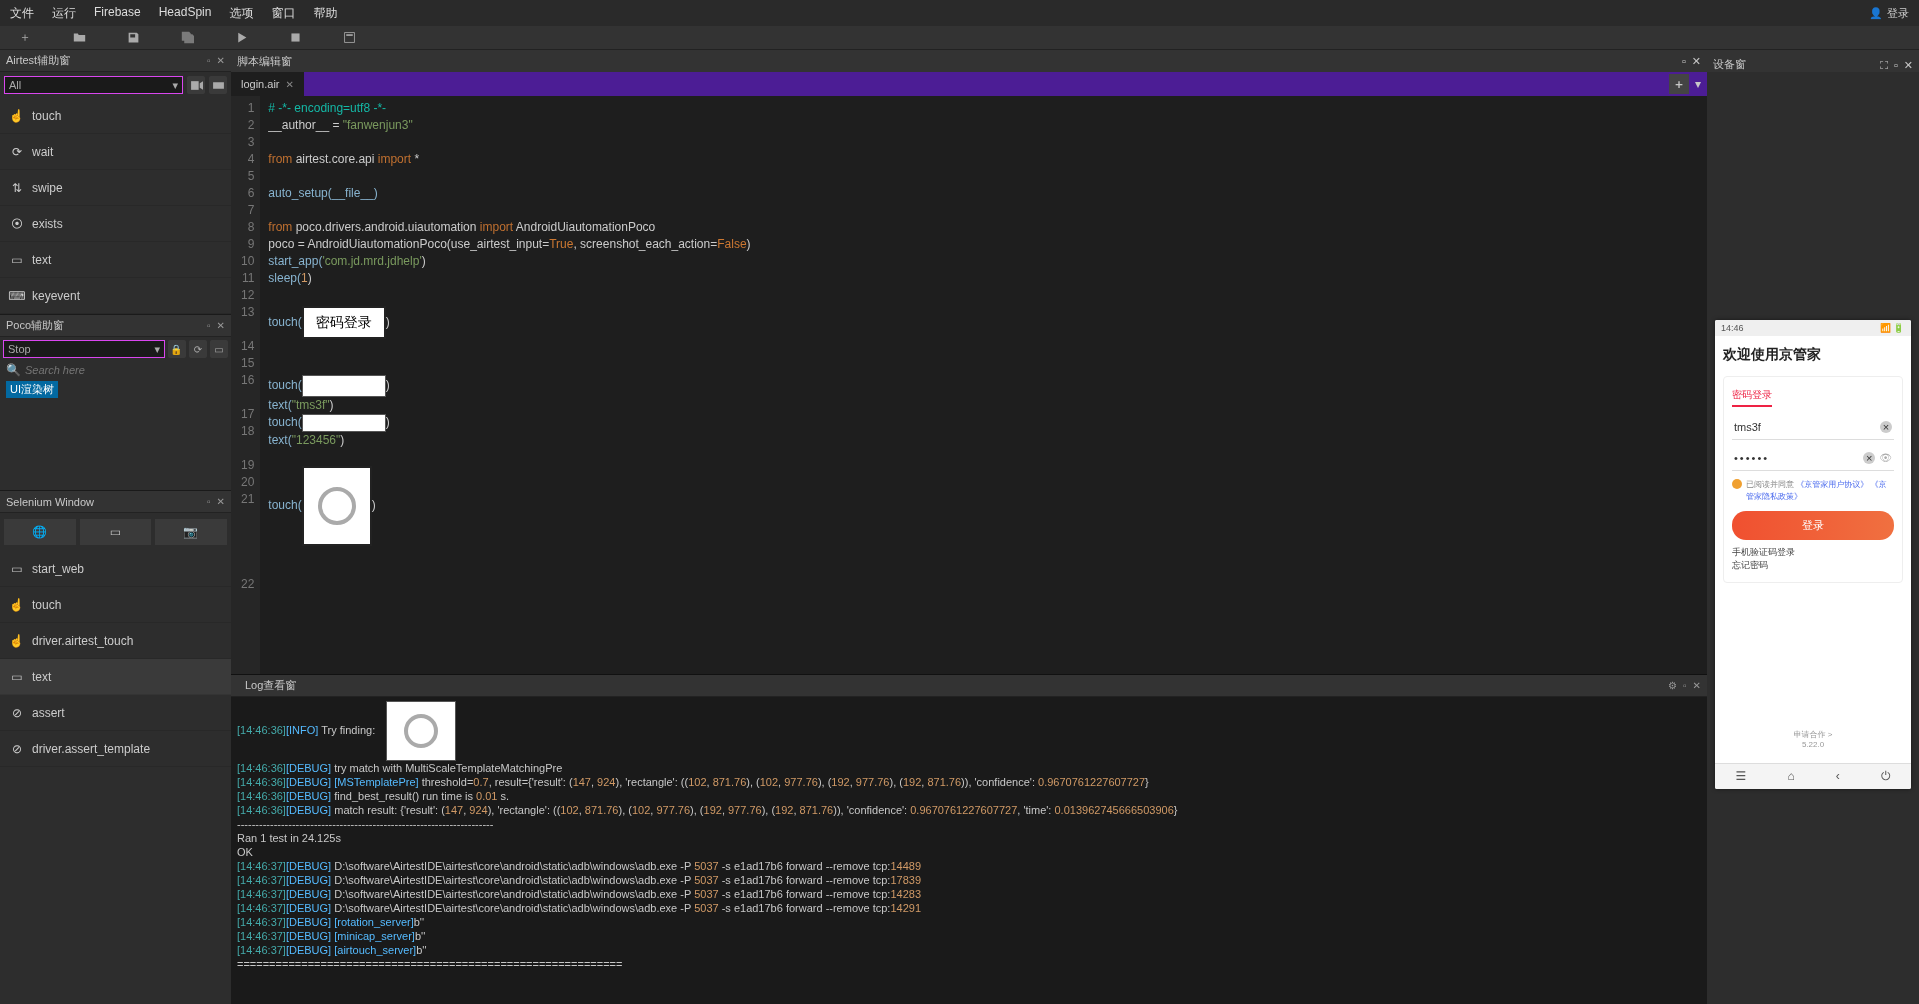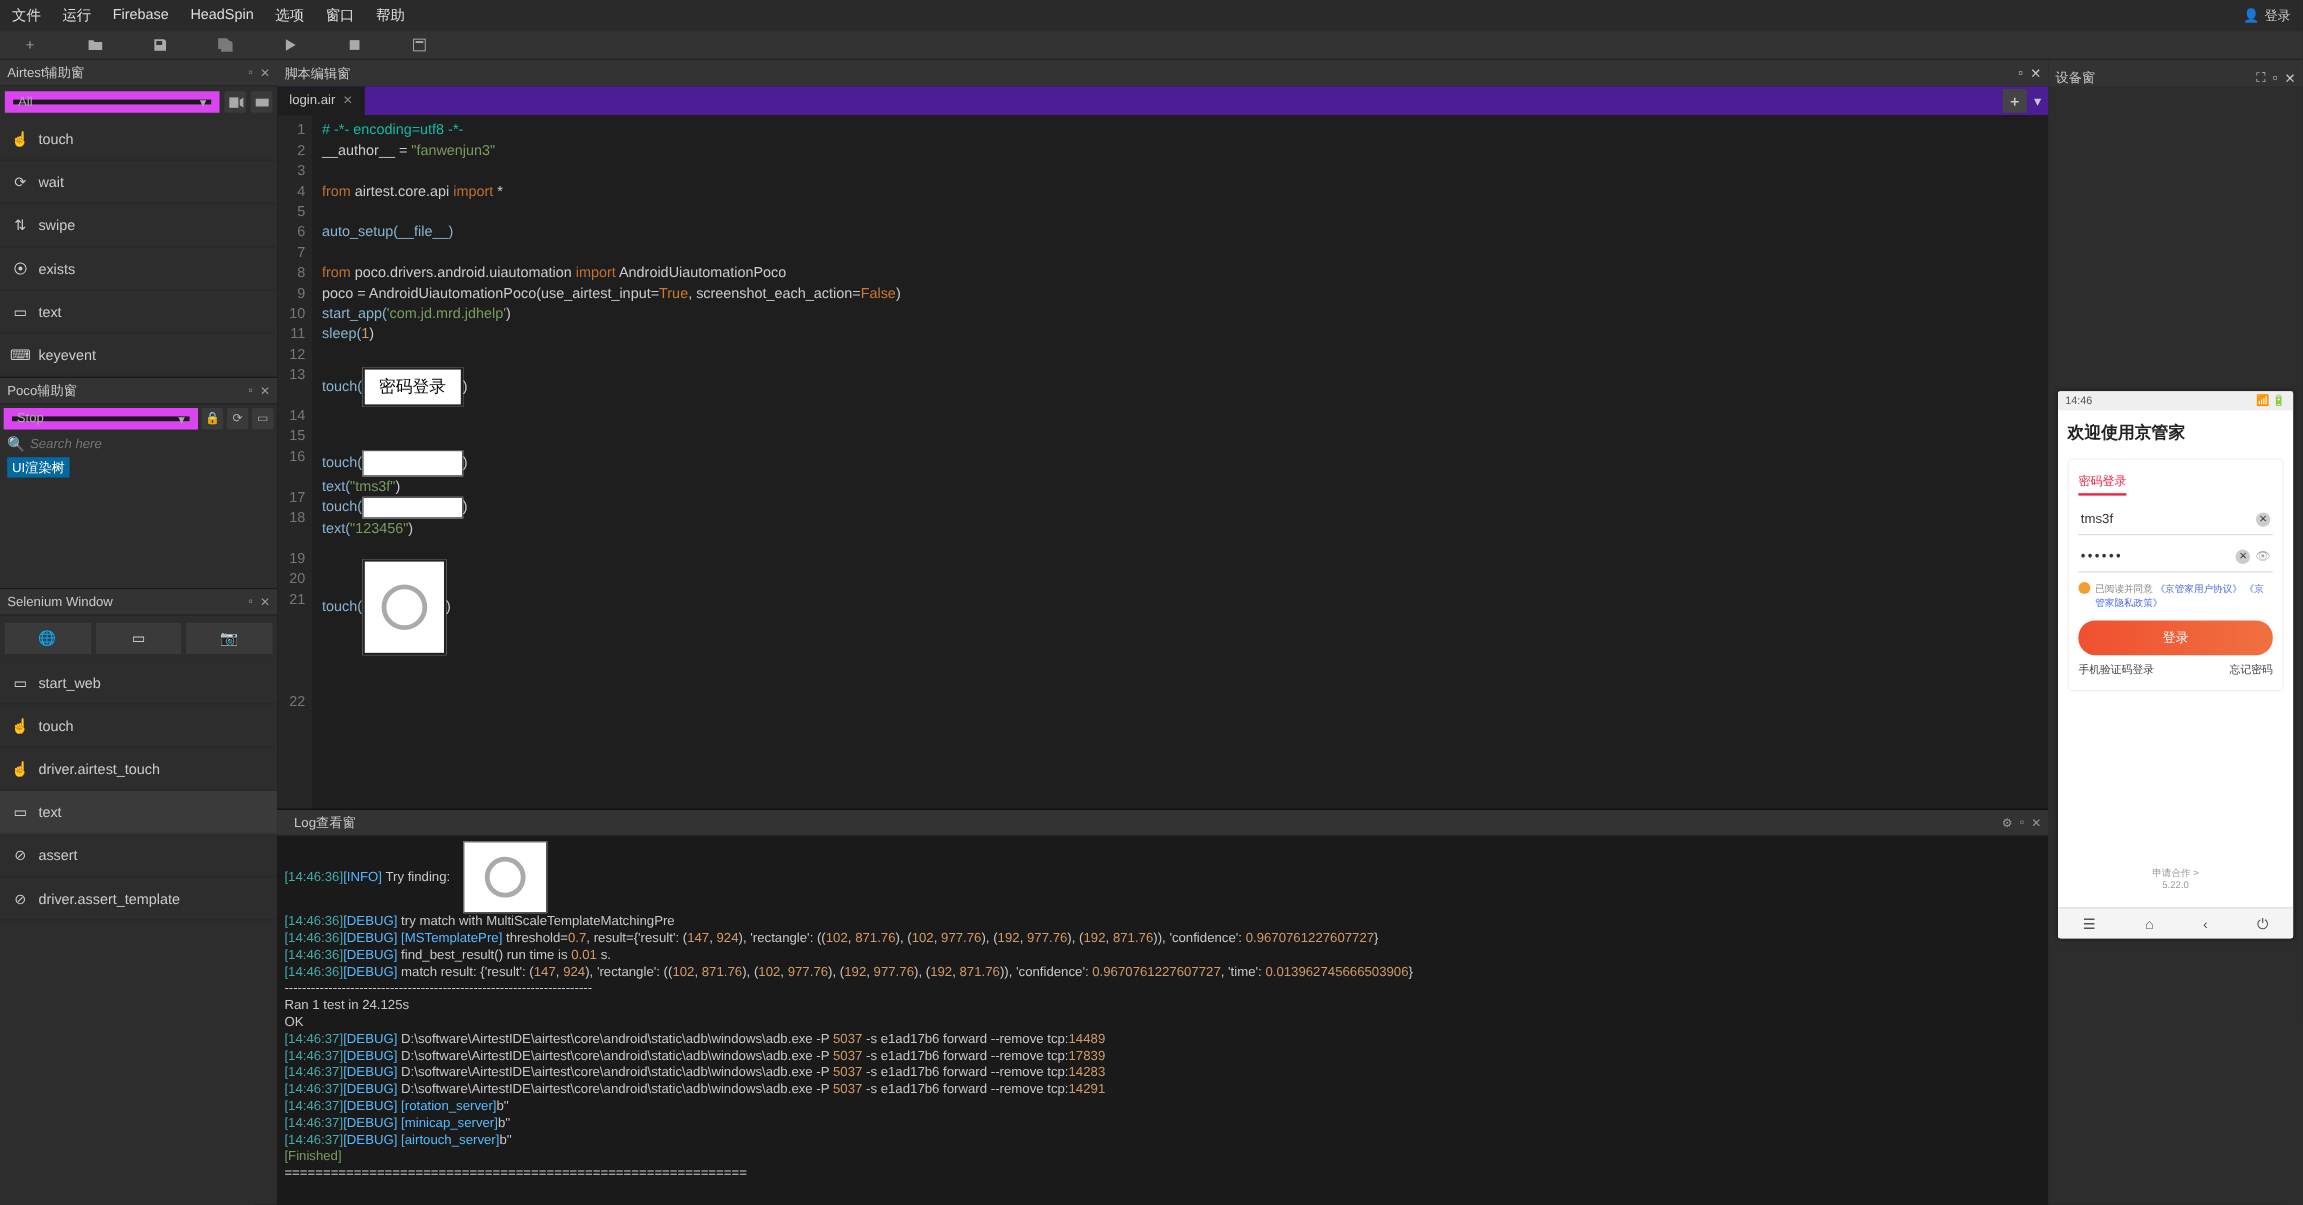--- a/index.html
+++ b/index.html
@@ -12,21 +12,21 @@
 .tb-icon { width:14px; height:14px; display:inline-flex; align-items:center; justify-content:center; color:#aaa; cursor:pointer; }
 .main { display:flex; height:calc(100% - 50px); }
 .left-col { width:231px; display:flex; flex-direction:column; background:#2d2d2d; }
 .mid-col { flex:1; display:flex; flex-direction:column; min-width:0; }
 .right-col { width:212px; background:#2d2d2d; display:flex; flex-direction:column; }
 .panel-header { height:22px; background:#333; display:flex; align-items:center; justify-content:space-between; padding:0 6px; font-size:11px; border-bottom:1px solid #222;}
 .panel-header .ctrls { display:flex; gap:6px; font-size:10px; color:#999; }
 .panel-header .ctrls span { cursor:pointer; }
 .airtest-panel { flex:0 0 auto; }
 .dropdown-row { display:flex; align-items:center; gap:4px; padding:4px; background:#2d2d2d; }
-.dropdown { flex:1; background:#1a1a1a; border:7px solid #d946ef; height:18px; color:#aaa; padding:0 4px; display:flex; align-items:center; justify-content:space-between; font-size:11px;}
+.dropdown { flex:1; background:#1a1a1a; border:1px solid #d946ef; height:18px; color:#aaa; padding:0 4px; display:flex; align-items:center; justify-content:space-between; font-size:11px;}
 .small-btn { width:18px; height:18px; background:#3a3a3a; display:flex; align-items:center; justify-content:center; border-radius:2px; cursor:pointer; color:#aaa; font-size:10px;}
 .action-list { background:#2d2d2d; }
 .action-item { height:36px; display:flex; align-items:center; gap:8px; padding:0 10px; color:#ccc; cursor:pointer; border-bottom:1px solid rgba(0,0,0,0.1);}
 .action-item:hover,.action-item.selected { background:#3a3a3a; }
 .action-item .ic { width:14px; height:14px; display:inline-flex; align-items:center; justify-content:center; }
 .poco-panel { border-top:1px solid #1a1a1a; }
 .poco-row { display:flex; gap:3px; padding:3px; align-items:center; }
 .poco-search { display:flex; align-items:center; gap:4px; padding:2px 6px; }
 .poco-search input { flex:1; background:transparent; border:none; color:#888; font-size:11px; outline:none; font-style:italic;}
 .ui-tree { padding:2px 6px; }
@@ -62,21 +62,21 @@
 .phone-card { background:#fff; border:1px solid #eee; border-radius:4px; padding:10px 8px;}
 .phone-tab { color:#e24; font-size:10px; border-bottom:2px solid #e24; display:inline-block; padding-bottom:3px; margin-bottom:8px;}
 .phone-input { border-bottom:1px solid #ddd; padding:6px 2px; display:flex; justify-content:space-between; align-items:center; margin-bottom:6px;}
 .phone-input span { font-size:11px; color:#333;}
 .phone-clear { width:12px; height:12px; border-radius:50%; background:#ccc; color:#fff; font-size:8px; display:flex;align-items:center;justify-content:center;}
 .phone-dots { letter-spacing:2px; font-size:10px; color:#333;}
 .phone-check { display:flex; gap:4px; font-size:8px; color:#888; margin:8px 0; line-height:12px;}
 .phone-check .dot{width:10px;height:10px;border-radius:50%;background:#f0a030;flex-shrink:0;}
 .phone-check a{color:#4a6aee;}
 .phone-login-btn{background:linear-gradient(90deg,#f05030,#f07040);color:#fff;text-align:center;padding:7px;border-radius:14px;font-size:11px;margin:6px 0;}
-.phone-links{display:flex;justify-content:space-between;font-size:9px;color:#444;margin-top:6px;}
+.phone-links{display:flex;justify-content:space-between;font-size:9px;color:#444;margin-top:6px;flex-direction:column;}
 .phone-footer{text-align:center;font-size:8px;color:#999;padding:6px 0 4px;}
 .phone-nav{height:26px;background:#f4f4f4;display:flex;justify-content:space-around;align-items:center;border-top:1px solid #ddd;}
 .phone-nav span{font-size:12px;color:#555;}
 svg{width:13px;height:13px;}
 </style>
 </head>
 <body>
 
 <div class="menubar">
   <div class="menubar-left">
@@ -322,21 +322,20 @@
           <div>Ran 1 test in 24.125s</div>
           <div></div>
           <div>OK</div>
           <div><span class="ts">[14:46:37]</span><span class="dbg">[DEBUG]</span><airtest.core.android.adb> D:\software\AirtestIDE\airtest\core\android\static\adb\windows\adb.exe -P <span class="num">5037</span> -s e1ad17b6 forward --remove tcp:<span class="num">14489</span></airtest.core.android.adb></div>
           <div><span class="ts">[14:46:37]</span><span class="dbg">[DEBUG]</span><airtest.core.android.adb> D:\software\AirtestIDE\airtest\core\android\static\adb\windows\adb.exe -P <span class="num">5037</span> -s e1ad17b6 forward --remove tcp:<span class="num">17839</span></airtest.core.android.adb></div>
           <div><span class="ts">[14:46:37]</span><span class="dbg">[DEBUG]</span><airtest.core.android.adb> D:\software\AirtestIDE\airtest\core\android\static\adb\windows\adb.exe -P <span class="num">5037</span> -s e1ad17b6 forward --remove tcp:<span class="num">14283</span></airtest.core.android.adb></div>
           <div><span class="ts">[14:46:37]</span><span class="dbg">[DEBUG]</span><airtest.core.android.adb> D:\software\AirtestIDE\airtest\core\android\static\adb\windows\adb.exe -P <span class="num">5037</span> -s e1ad17b6 forward --remove tcp:<span class="num">14291</span></airtest.core.android.adb></div>
           <div><span class="ts">[14:46:37]</span><span class="dbg">[DEBUG]</span><airtest.utils.nbsp> <span class="mod">[rotation_server]</span>b''</airtest.utils.nbsp></div>
           <div><span class="ts">[14:46:37]</span><span class="dbg">[DEBUG]</span><airtest.utils.nbsp> <span class="mod">[minicap_server]</span>b''</airtest.utils.nbsp></div>
           <div><span class="ts">[14:46:37]</span><span class="dbg">[DEBUG]</span><airtest.utils.nbsp> <span class="mod">[airtouch_server]</span>b''</airtest.utils.nbsp></div>
-          <div><span class="fin">[Finished]</span></div>
           <div>============================================================</div>
         </div>
     </div>
   </div>
 
   <div class="right-col">
     <div class="device-panel-header">
       <span>设备窗</span>
       <div class="ctrls" style="display:flex;gap:6px;">
           <span>⛶</span>

